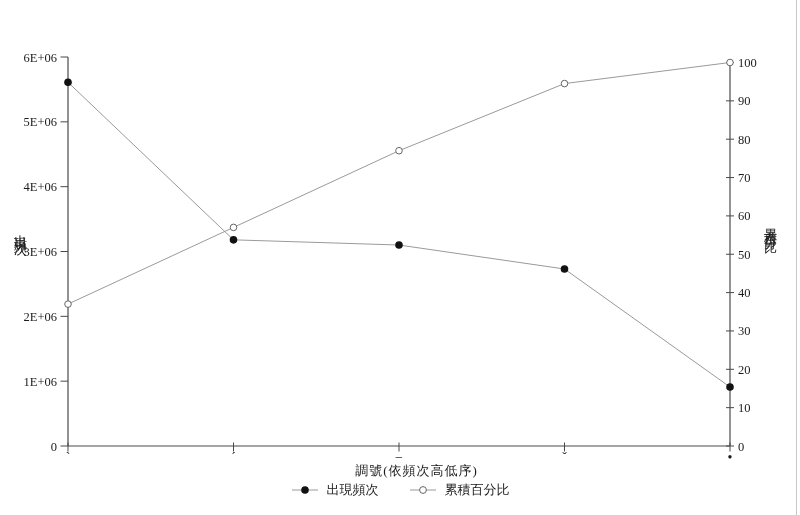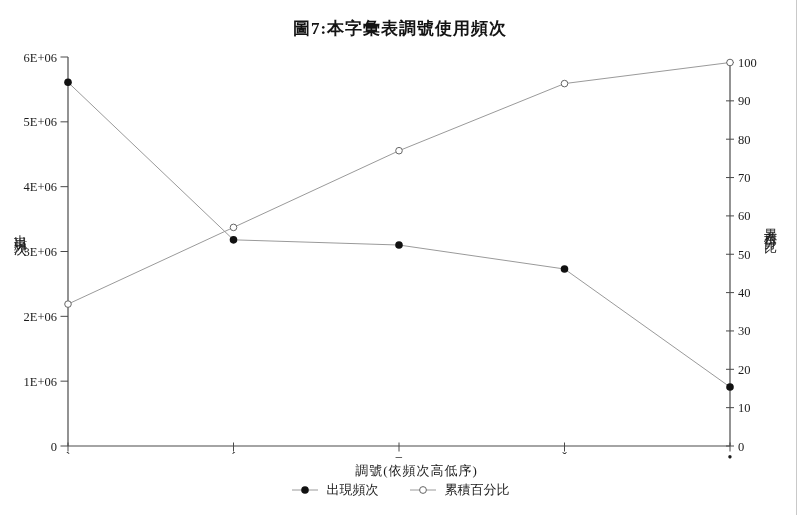--- a/index.html
+++ b/index.html
@@ -57,21 +57,20 @@
     top: 0; bottom: 0; right: 3px;
     width: 1px;
     background: #c9c9c9;
   }
 </style>
 </head>
 <body>
 
 <div class="stage">
 
-  <div class="chart-title">圖7:本字彙表調號使用頻次</div>
 
   <div class="ylabel left">出現頻次</div>
   <div class="ylabel right">累積百分比</div>
 
   <svg id="plot" width="800" height="480">
       <line x1="68" y1="57" x2="68" y2="446" stroke="#4a4a4a" stroke-width="1.2"></line>
       <line x1="730" y1="62.5" x2="730" y2="446" stroke="#4a4a4a" stroke-width="1.2"></line>
       <line x1="68" y1="446" x2="730" y2="446" stroke="#4a4a4a" stroke-width="1.2"></line>
       <line x1="60.5" y1="446" x2="68" y2="446" stroke="#4a4a4a" stroke-width="1"></line>
       <text x="57" y="450.5" text-anchor="end" font-size="12.5" fill="#1b1b1b" font-family="&quot;Liberation Serif&quot;,&quot;DejaVu Serif&quot;,serif">0</text>

